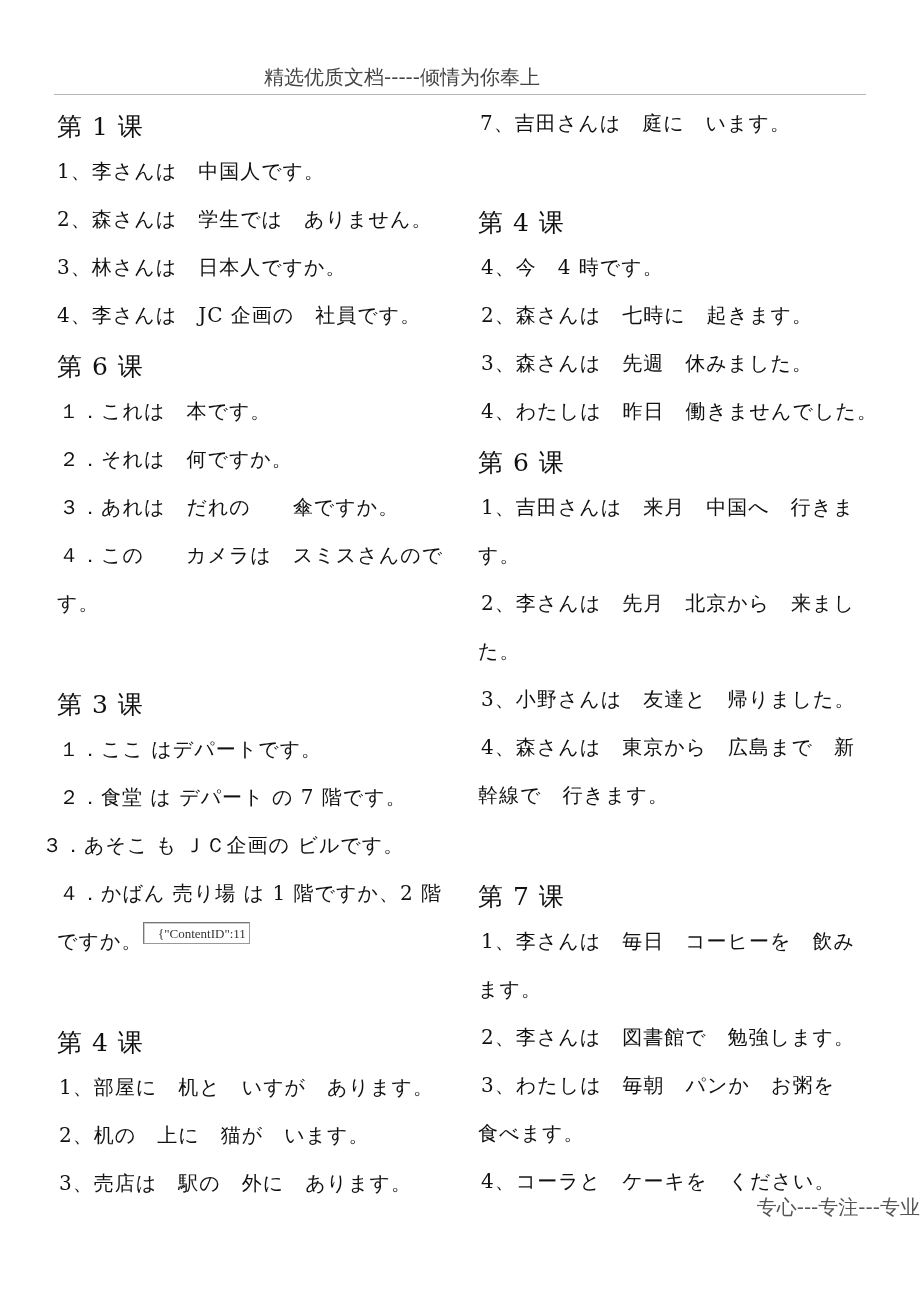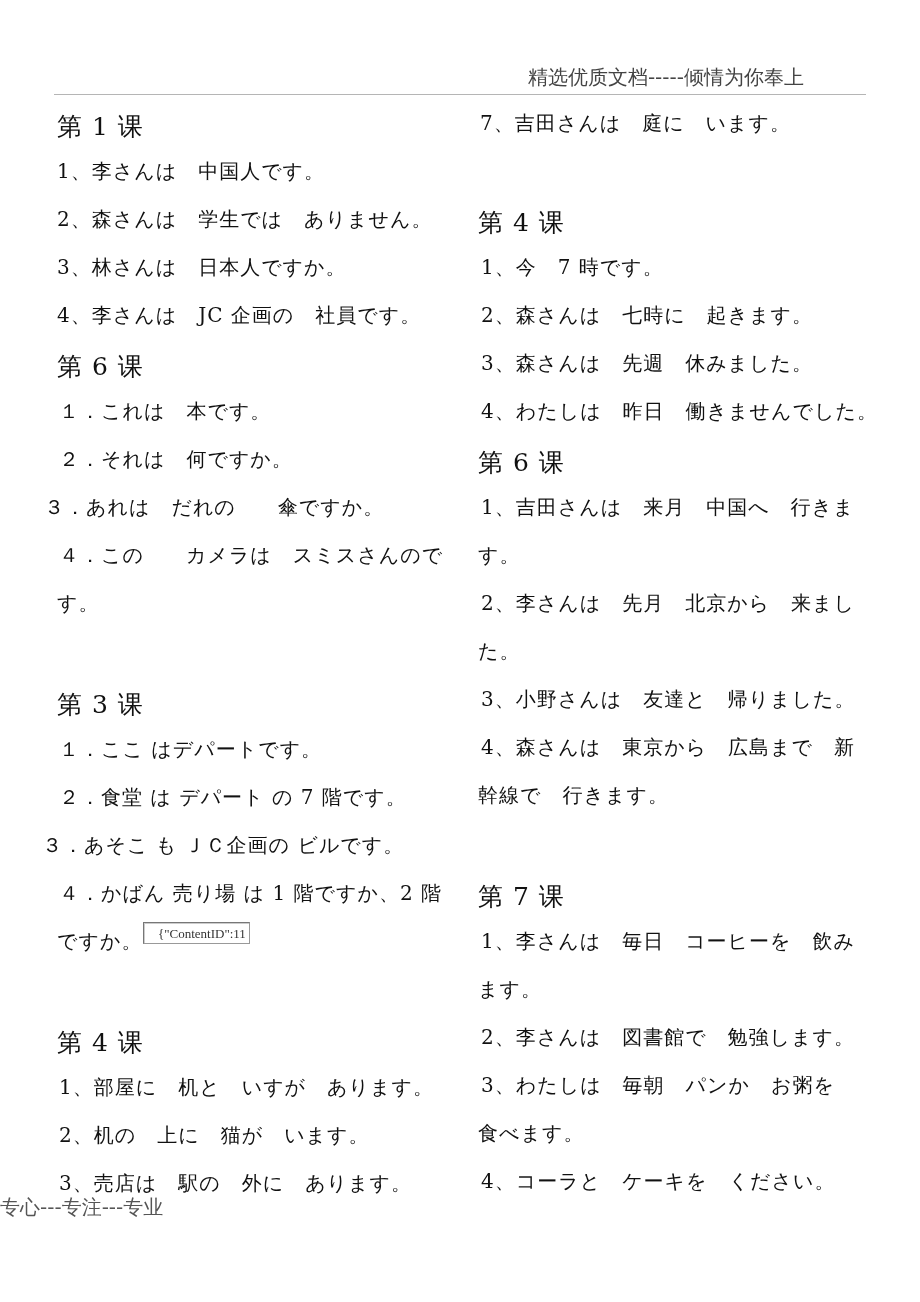--- a/index.html
+++ b/index.html
@@ -1,22 +1,22 @@
 <!DOCTYPE html>
 <html><head>
 <meta charset="utf-8">
 <style>
   html, body { margin: 0; padding: 0; background: #ffffff; }
   body { width: 920px; height: 1302px; position: relative; overflow: hidden;
          font-family: "DejaVu Serif", "Liberation Serif", serif; color: #111; }
-  .header { position: absolute; left: 0; width: 804px; top: 64px; text-align: right;
+  .header { position: absolute; left: 0; width: 804px; top: 64px; text-align: center;
             font-family: "DejaVu Sans", "Liberation Sans", sans-serif; font-size: 20px; color: #444; }
   .rule { position: absolute; left: 54px; width: 812px; top: 94px; height: 0;
           border-top: 1px solid #b5b5b5; }
-  .footer { position: absolute; left: 0; width: 920px; top: 1194px; text-align: left;
+  .footer { position: absolute; left: 0; width: 920px; top: 1194px; text-align: right;
             font-family: "DejaVu Sans", "Liberation Sans", sans-serif; font-size: 20px; color: #555; }
   .col { position: absolute; top: 0; }
   .line { position: absolute; white-space: nowrap; font-size: 20px; letter-spacing: 1px; }
   .title { font-size: 25px; }
   .cid { position: absolute; left: 143px; top: 922px; width: 107px; height: 22px;
          border: 1px solid #999; border-top-color: #777; border-left-color: #777;
          box-shadow: inset 1px 1px 0 #ccc; background: #fff;
          font-family: "Liberation Serif", serif; font-size: 13px; color: #333;
          line-height: 22px; padding-left: 14px; box-sizing: border-box; overflow: hidden; white-space: nowrap; }
 </style>
@@ -29,21 +29,21 @@
 <div class="col">
   <div class="line title" style="left:57px;top:110px">第 1 课</div>
   <div class="line" style="left:57px;top:158px">1、李さんは　中国人です。</div>
   <div class="line" style="left:57px;top:206px">2、森さんは　学生では　ありません。</div>
   <div class="line" style="left:57px;top:254px">3、林さんは　日本人ですか。</div>
   <div class="line" style="left:57px;top:302px">4、李さんは　JC 企画の　社員です。</div>
 
   <div class="line title" style="left:57px;top:350px">第 6 课</div>
   <div class="line" style="left:59px;top:398px">１．これは　本です。</div>
   <div class="line" style="left:59px;top:446px">２．それは　何ですか。</div>
-  <div class="line" style="left:44px;top:494px">３．あれは　だれの　　傘ですか。</div>
+  <div class="line" style="left:59px;top:494px">３．あれは　だれの　　傘ですか。</div>
   <div class="line" style="left:59px;top:542px">４．この　　カメラは　スミスさんので</div>
   <div class="line" style="left:57px;top:590px">す。</div>
 
   <div class="line title" style="left:57px;top:688px">第 3 课</div>
   <div class="line" style="left:59px;top:736px">１．ここ はデパートです。</div>
   <div class="line" style="left:59px;top:784px">２．食堂 は デパート の 7 階です。</div>
   <div class="line" style="left:42px;top:832px">３．あそこ も ＪＣ企画の ビルです。</div>
   <div class="line" style="left:59px;top:880px">４．かばん 売り場 は 1 階ですか、2 階</div>
   <div class="line" style="left:57px;top:928px">ですか。</div>
   <div class="cid">{"ContentID":11</div>
@@ -51,21 +51,21 @@
   <div class="line title" style="left:57px;top:1026px">第 4 课</div>
   <div class="line" style="left:59px;top:1074px">1、部屋に　机と　いすが　あります。</div>
   <div class="line" style="left:59px;top:1122px">2、机の　上に　猫が　います。</div>
   <div class="line" style="left:59px;top:1170px">3、売店は　駅の　外に　あります。</div>
 </div>
 
 <div class="col">
   <div class="line" style="left:480px;top:110px">7、吉田さんは　庭に　います。</div>
 
   <div class="line title" style="left:478px;top:206px">第 4 课</div>
-  <div class="line" style="left:481px;top:254px">1、今　7 時です。</div>
+  <div class="line" style="left:481px;top:254px">4、今　4 時です。</div>
   <div class="line" style="left:481px;top:302px">2、森さんは　七時に　起きます。</div>
   <div class="line" style="left:481px;top:350px">3、森さんは　先週　休みました。</div>
   <div class="line" style="left:481px;top:398px">4、わたしは　昨日　働きませんでした。</div>
 
   <div class="line title" style="left:478px;top:446px">第 6 课</div>
   <div class="line" style="left:481px;top:494px">1、吉田さんは　来月　中国へ　行きま</div>
   <div class="line" style="left:478px;top:542px">す。</div>
   <div class="line" style="left:481px;top:590px">2、李さんは　先月　北京から　来まし</div>
   <div class="line" style="left:478px;top:638px">た。</div>
   <div class="line" style="left:481px;top:686px">3、小野さんは　友達と　帰りました。</div>

